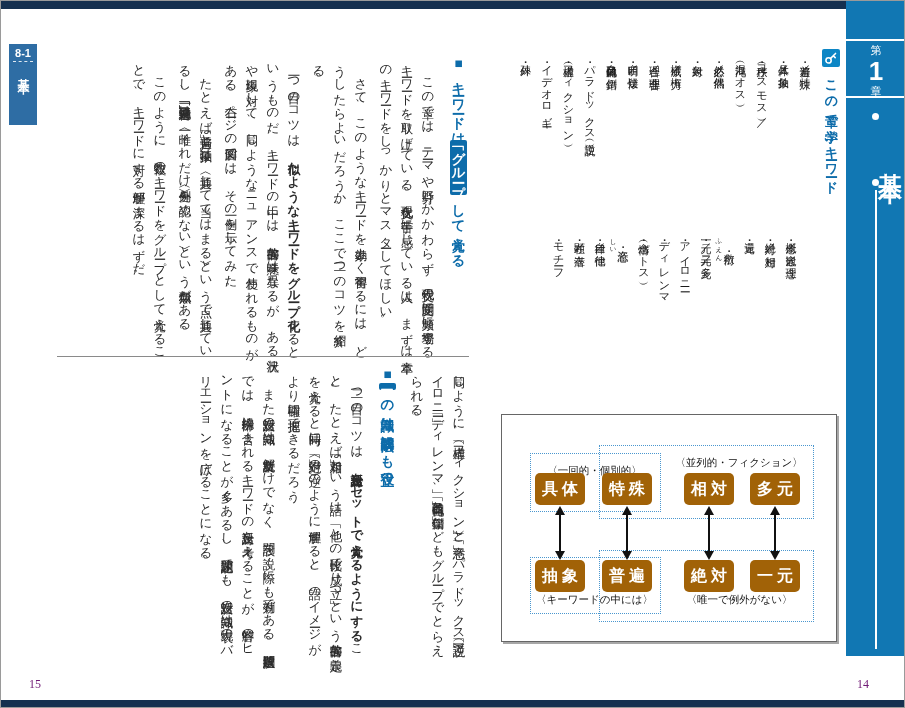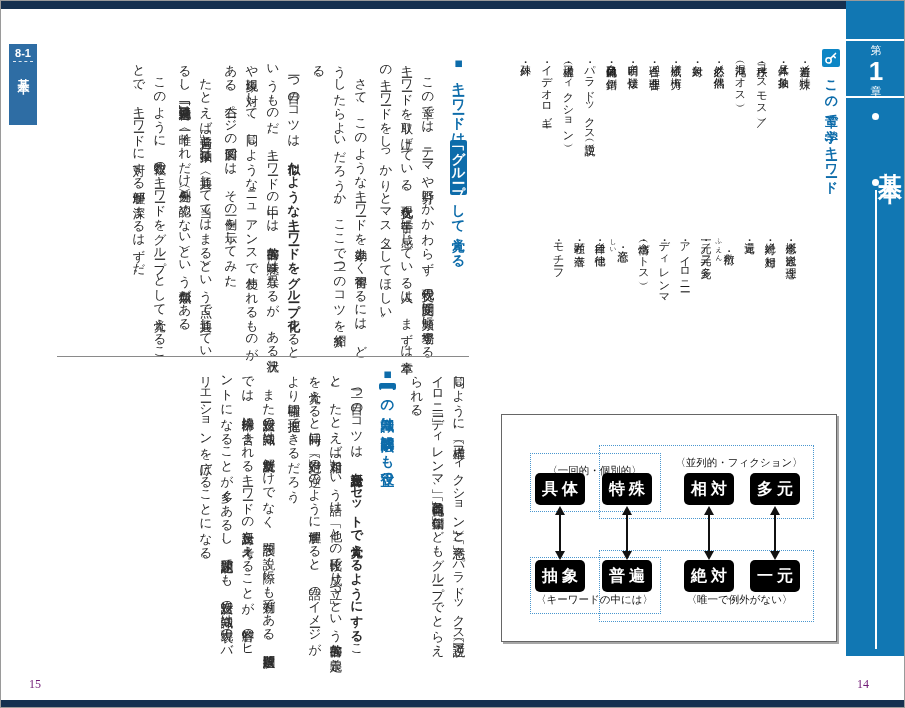--- a/index.html
+++ b/index.html
@@ -74,21 +74,21 @@
   .dotbox.tl{left:28px;top:38px;width:129px;height:57px;}
   .dotbox.tr{left:97px;top:30px;width:213px;height:72px;}
   .dotbox.bl{left:28px;top:142px;width:129px;height:55px;}
   .dotbox.br{left:97px;top:135px;width:213px;height:70px;}
   .glabel{position:absolute;font-family:"Liberation Sans",sans-serif;font-size:10.5px;color:#111;
           text-align:center;white-space:nowrap;}
   .glabel.tl{left:28px;width:129px;top:41px;margin-top:8px;}
   .glabel.tr{left:164px;width:146px;top:41px;}
   .glabel.bl{left:28px;width:129px;top:178px;}
   .glabel.br{left:165px;width:145px;top:178px;}
-  .kbox{position:absolute;width:50px;height:32px;background:#000000;border-radius:5px;color:#fff;
+  .kbox{position:absolute;width:50px;height:32px;background:#a16207;border-radius:5px;color:#fff;
         font-family:"Liberation Sans",sans-serif;font-size:16px;font-weight:bold;
         display:flex;align-items:center;justify-content:center;letter-spacing:4px;padding-left:4px;
         box-sizing:border-box;}
   .r1{top:58px;} .r2{top:145px;}
   .c1{left:33px;} .c2{left:100px;} .c3{left:182px;} .c4{left:248px;text-align:right;}
   .darrow{position:absolute;top:100px;height:36px;width:2px;background:#111;}
   .darrow::before{content:"";position:absolute;top:-9px;left:-4px;
                   border-left:5px solid transparent;border-right:5px solid transparent;
                   border-bottom:9px solid #111;}
   .darrow::after{content:"";position:absolute;bottom:-9px;left:-4px;

